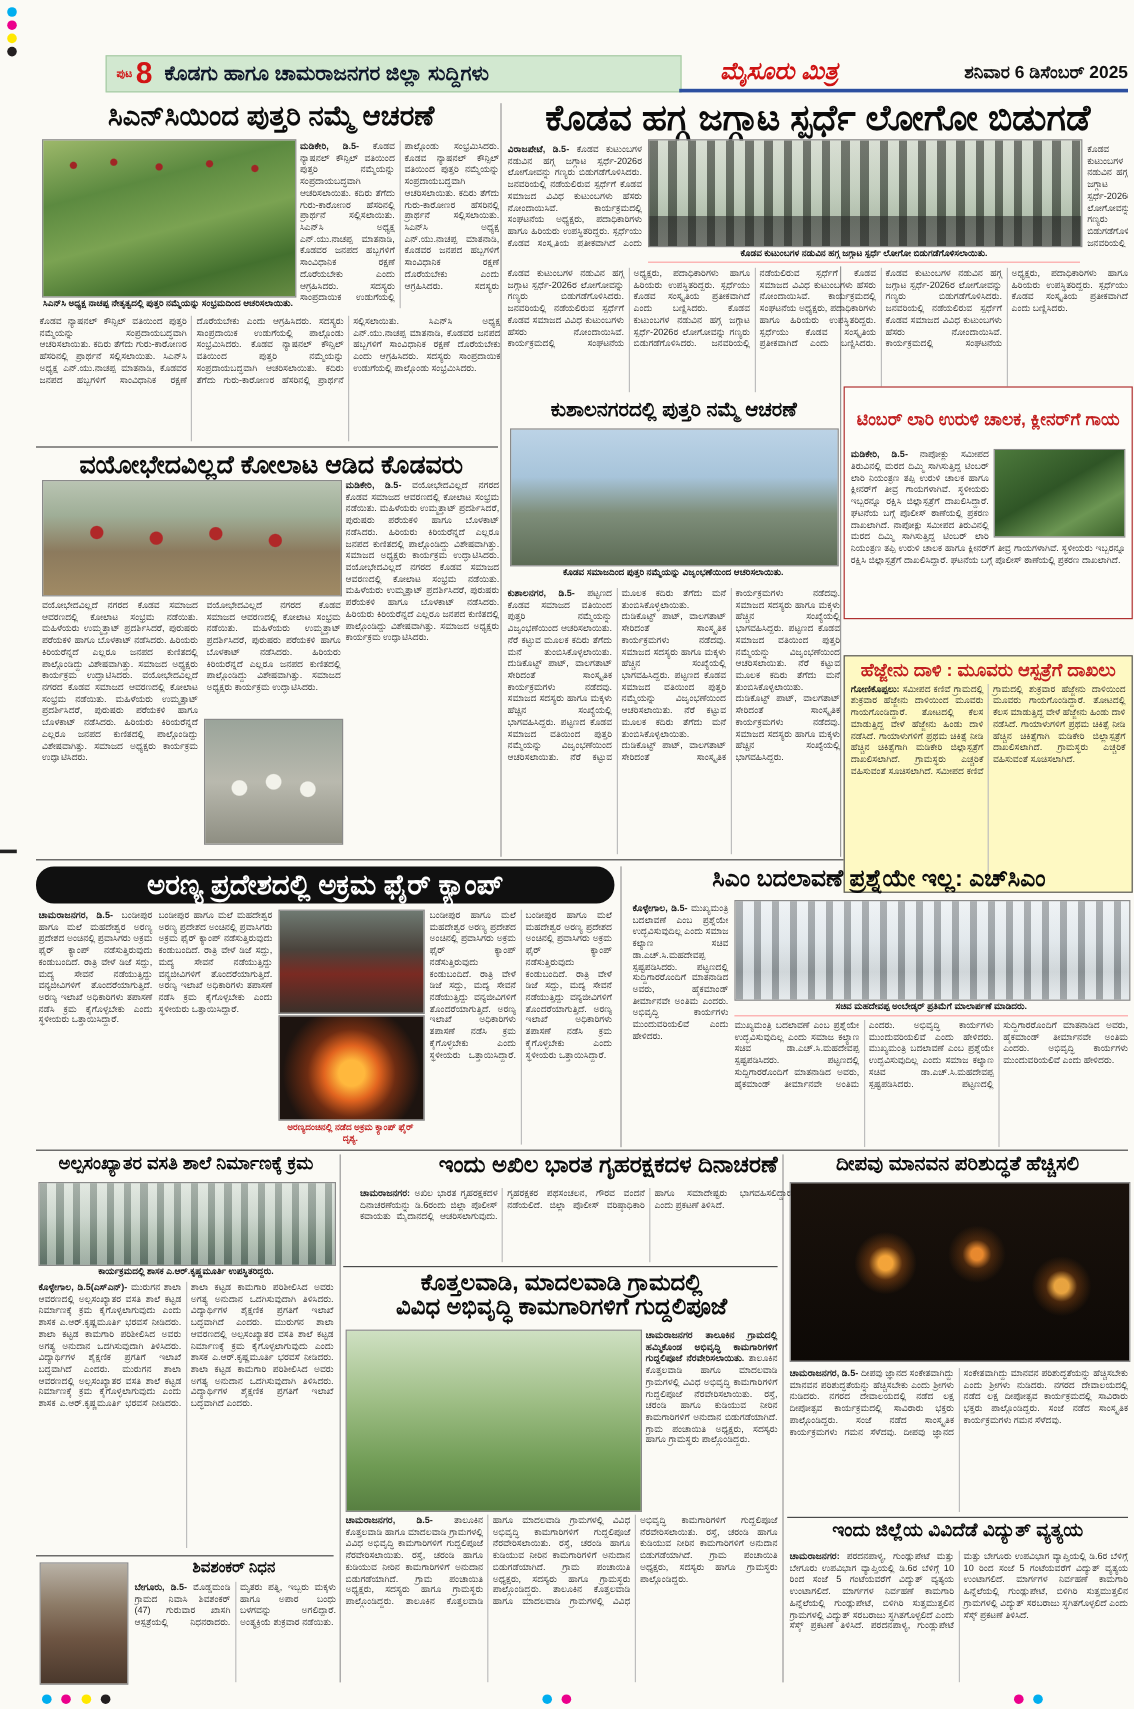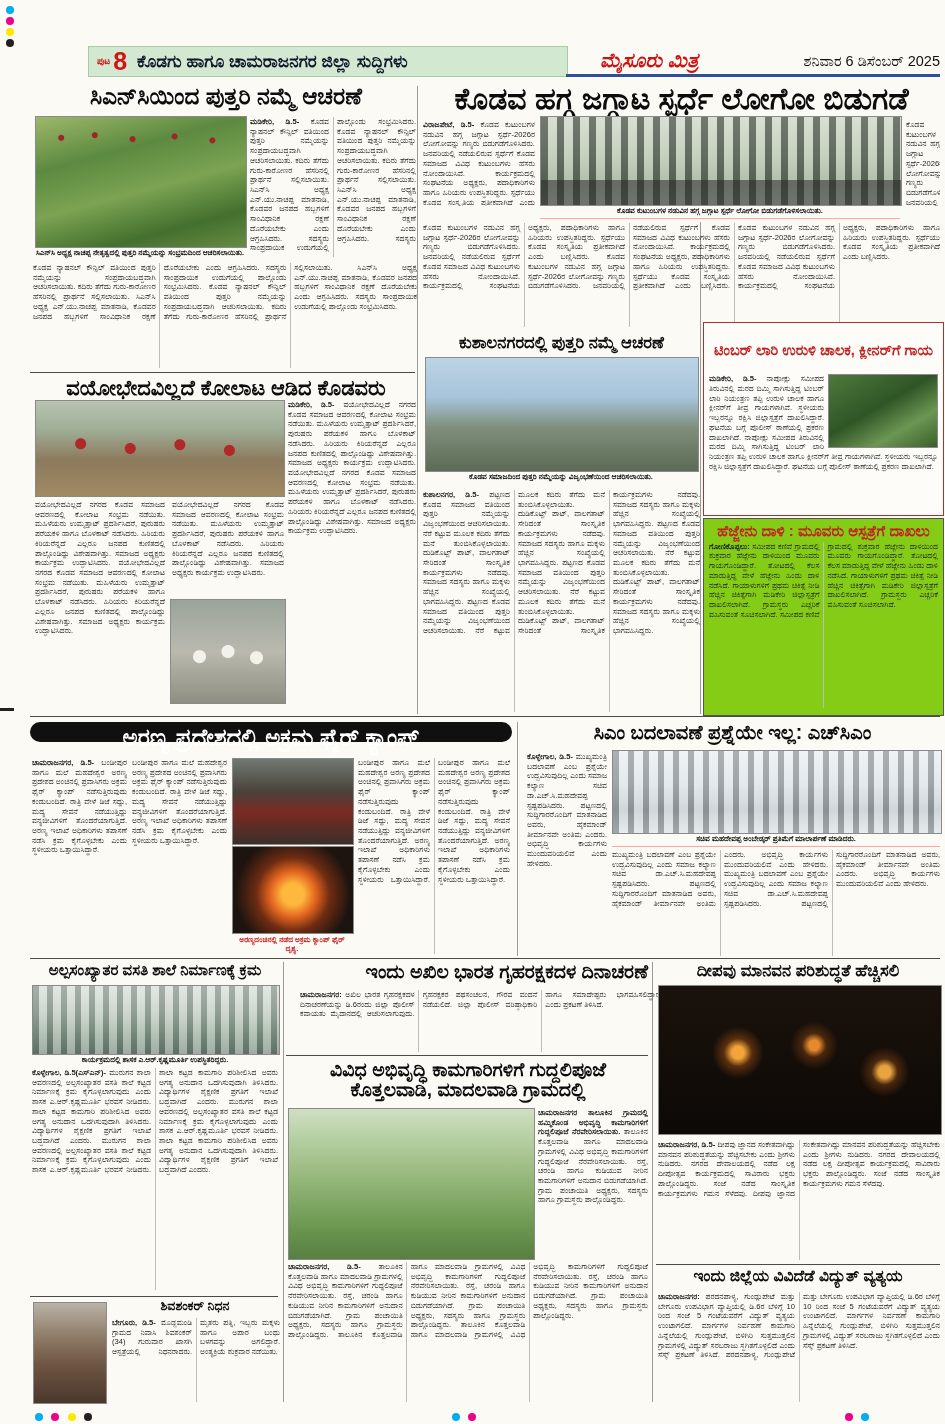--- a/index.html
+++ b/index.html
@@ -53,40 +53,40 @@
   .ph-deepa{background:
     radial-gradient(circle at 28% 45%, rgba(255,172,60,.95) 0 6px, rgba(190,95,22,.4) 14px, transparent 26px),
     radial-gradient(circle at 55% 40%, rgba(255,150,50,.9) 0 5px, rgba(170,85,20,.35) 12px, transparent 24px),
     radial-gradient(circle at 80% 58%, rgba(255,180,70,.9) 0 6px, rgba(180,90,20,.35) 13px, transparent 25px),
     linear-gradient(180deg,#1a120c 0%,#0d0906 100%);}
   .ph-portrait{background:linear-gradient(180deg,#b9b2a6 0%,#8c7a66 35%,#6e5543 62%,#4a382c 100%);}
   .dot{width:8px;height:8px;border-radius:50%;display:inline-block;margin-right:4px;}
   .mast-strip{background:#d2e8d0;border:1px solid #a8cba6;display:flex;align-items:center;}
   .black-bar{background:#101010;color:#ffffff;}
   .story-box-red{border:1.5px solid #b03030;background:#fdfcf8;}
-  .story-box-dark{border:1px solid #555;background:#84cc16;}
+  .story-box-dark{border:1px solid #555;background:#fef9c3;margin-top:28px;}
 </style>
 </head>
 <body>
 
 <div class="abs" style="left:6px;top:6px;">
   <span class="dot" style="background:#00aeef;display:block;margin:0 0 3px 0;"></span>
   <span class="dot" style="background:#ec008c;display:block;margin:0 0 3px 0;"></span>
   <span class="dot" style="background:#ffe800;display:block;margin:0 0 3px 0;"></span>
   <span class="dot" style="background:#231f20;display:block;margin:0;"></span>
 </div>
 <div class="abs" style="left:0px;top:708px;width:14px;height:3px;background:#222;"></div>
 
 <div class="abs mast-strip" style="left:88px;top:46px;width:478px;height:29px;">
   <span style="color:#d11414;font-size:9px;font-weight:bold;margin-left:8px;">ಪುಟ</span>
   <span style="color:#d11414;font-size:25px;font-weight:bold;margin:0 10px 0 3px;">8</span>
   <span style="color:#0f172a;font-size:17px;font-weight:bold;">ಕೊಡಗು ಹಾಗೂ ಚಾಮರಾಜನಗರ ಜಿಲ್ಲಾ ಸುದ್ದಿಗಳು</span>
 </div>
 <div class="abs" style="left:600px;top:49px;color:#cf1212;font-size:20px;font-weight:bold;font-style:italic;">ಮೈಸೂರು ಮಿತ್ರ</div>
-<div class="abs" style="left:750px;top:53px;width:190px;text-align:right;font-size:14.5px;font-weight:normal;color:#111;">ಶನಿವಾರ 6 ಡಿಸೆಂಬರ್ 2025</div>
+<div class="abs" style="left:750px;top:53px;width:190px;text-align:right;font-size:14.5px;font-weight:bold;color:#111;">ಶನಿವಾರ 6 ಡಿಸೆಂಬರ್ 2025</div>
 <div class="abs" style="left:566px;top:74px;width:374px;height:3px;background:#2c4fa0;"></div>
 
 <div class="rule-v" style="left:417px;top:86px;height:628px;"></div>
 <div class="rule-v" style="left:700px;top:222px;height:492px;"></div>
 <div class="rule-h" style="left:30px;top:716px;width:910px;"></div>
 <div class="rule-v" style="left:517px;top:722px;height:234px;"></div>
 <div class="rule-h" style="left:30px;top:958px;width:910px;"></div>
 <div class="rule-v" style="left:283px;top:962px;height:440px;"></div>
 <div class="rule-v" style="left:652px;top:962px;height:440px;"></div>
 <div class="rule-h" style="left:30px;top:372px;width:385px;"></div>
@@ -151,21 +151,21 @@
 </div>
 
 <div class="abs story-box-dark" style="left:703px;top:518px;width:239px;height:196px;">
   <div class="hl hl-red" style="font-size:15px;margin:4px 4px 3px 4px;">ಹೆಜ್ಜೇನು ದಾಳಿ : ಮೂವರು ಆಸ್ಪತ್ರೆಗೆ ದಾಖಲು</div>
   <div class="body-text cols2" style="margin:0 5px;height:166px;">
     <span class="dateline">ಗೋಣಿಕೊಪ್ಪಲು: </span>
     <span>ಸಮೀಪದ ಕಣಿವೆ ಗ್ರಾಮದಲ್ಲಿ ಶುಕ್ರವಾರ ಹೆಜ್ಜೇನು ದಾಳಿಯಿಂದ ಮೂವರು ಗಾಯಗೊಂಡಿದ್ದಾರೆ. ತೋಟದಲ್ಲಿ ಕೆಲಸ ಮಾಡುತ್ತಿದ್ದ ವೇಳೆ ಹೆಜ್ಜೇನು ಹಿಂಡು ದಾಳಿ ನಡೆಸಿದೆ. ಗಾಯಾಳುಗಳಿಗೆ ಪ್ರಥಮ ಚಿಕಿತ್ಸೆ ನೀಡಿ ಹೆಚ್ಚಿನ ಚಿಕಿತ್ಸೆಗಾಗಿ ಮಡಿಕೇರಿ ಜಿಲ್ಲಾಸ್ಪತ್ರೆಗೆ ದಾಖಲಿಸಲಾಗಿದೆ. ಗ್ರಾಮಸ್ಥರು ಎಚ್ಚರಿಕೆ ವಹಿಸುವಂತೆ ಸೂಚಿಸಲಾಗಿದೆ. ಸಮೀಪದ ಕಣಿವೆ ಗ್ರಾಮದಲ್ಲಿ ಶುಕ್ರವಾರ ಹೆಜ್ಜೇನು ದಾಳಿಯಿಂದ ಮೂವರು ಗಾಯಗೊಂಡಿದ್ದಾರೆ. ತೋಟದಲ್ಲಿ ಕೆಲಸ ಮಾಡುತ್ತಿದ್ದ ವೇಳೆ ಹೆಜ್ಜೇನು ಹಿಂಡು ದಾಳಿ ನಡೆಸಿದೆ. ಗಾಯಾಳುಗಳಿಗೆ ಪ್ರಥಮ ಚಿಕಿತ್ಸೆ ನೀಡಿ ಹೆಚ್ಚಿನ ಚಿಕಿತ್ಸೆಗಾಗಿ ಮಡಿಕೇರಿ ಜಿಲ್ಲಾಸ್ಪತ್ರೆಗೆ ದಾಖಲಿಸಲಾಗಿದೆ. ಗ್ರಾಮಸ್ಥರು ಎಚ್ಚರಿಕೆ ವಹಿಸುವಂತೆ ಸೂಚಿಸಲಾಗಿದೆ.</span>
   </div>
 </div>
 
-<div class="abs black-bar hl" style="left:30px;top:722px;width:482px;height:20px;font-size:23px;line-height:31px;color:#fff;border-radius:15px;">ಅರಣ್ಯ ಪ್ರದೇಶದಲ್ಲಿ ಅಕ್ರಮ ಫೈರ್ ಕ್ಯಾಂಪ್</div>
+<div class="abs black-bar hl" style="left:30px;top:722px;width:482px;height:31px;font-size:23px;line-height:31px;color:#fff;border-radius:15px;">ಅರಣ್ಯ ಪ್ರದೇಶದಲ್ಲಿ ಅಕ್ರಮ ಫೈರ್ ಕ್ಯಾಂಪ್</div>
 <div class="abs body-text" style="left:32px;top:758px;width:95px;height:196px;">
   <span class="dateline">ಚಾಮರಾಜನಗರ, ಡಿ.5- </span>
   <span>ಬಂಡೀಪುರ ಹಾಗೂ ಮಲೆ ಮಹದೇಶ್ವರ ಅರಣ್ಯ ಪ್ರದೇಶದ ಅಂಚಿನಲ್ಲಿ ಪ್ರವಾಸಿಗರು ಅಕ್ರಮ ಫೈರ್ ಕ್ಯಾಂಪ್ ನಡೆಸುತ್ತಿರುವುದು ಕಂಡುಬಂದಿದೆ. ರಾತ್ರಿ ವೇಳೆ ಡಿಜೆ ಸದ್ದು, ಮದ್ಯ ಸೇವನೆ ನಡೆಯುತ್ತಿದ್ದು ವನ್ಯಜೀವಿಗಳಿಗೆ ತೊಂದರೆಯಾಗುತ್ತಿದೆ. ಅರಣ್ಯ ಇಲಾಖೆ ಅಧಿಕಾರಿಗಳು ತಪಾಸಣೆ ನಡೆಸಿ ಕ್ರಮ ಕೈಗೊಳ್ಳಬೇಕು ಎಂದು ಸ್ಥಳೀಯರು ಒತ್ತಾಯಿಸಿದ್ದಾರೆ.</span>
 </div>
 <div class="abs body-text" style="left:132px;top:758px;width:95px;height:196px;">
   <span>ಬಂಡೀಪುರ ಹಾಗೂ ಮಲೆ ಮಹದೇಶ್ವರ ಅರಣ್ಯ ಪ್ರದೇಶದ ಅಂಚಿನಲ್ಲಿ ಪ್ರವಾಸಿಗರು ಅಕ್ರಮ ಫೈರ್ ಕ್ಯಾಂಪ್ ನಡೆಸುತ್ತಿರುವುದು ಕಂಡುಬಂದಿದೆ. ರಾತ್ರಿ ವೇಳೆ ಡಿಜೆ ಸದ್ದು, ಮದ್ಯ ಸೇವನೆ ನಡೆಯುತ್ತಿದ್ದು ವನ್ಯಜೀವಿಗಳಿಗೆ ತೊಂದರೆಯಾಗುತ್ತಿದೆ. ಅರಣ್ಯ ಇಲಾಖೆ ಅಧಿಕಾರಿಗಳು ತಪಾಸಣೆ ನಡೆಸಿ ಕ್ರಮ ಕೈಗೊಳ್ಳಬೇಕು ಎಂದು ಸ್ಥಳೀಯರು ಒತ್ತಾಯಿಸಿದ್ದಾರೆ.</span>
 </div>
 <div class="photo ph-jeep" style="left:232px;top:758px;width:120px;height:85px;"></div>
 <div class="photo ph-fire" style="left:232px;top:846px;width:120px;height:86px;"></div>
 <div class="abs caption" style="left:232px;top:936px;width:120px;color:#c22020;">ಅರಣ್ಯದಂಚಿನಲ್ಲಿ ನಡೆದ ಅಕ್ರಮ ಕ್ಯಾಂಪ್ ಫೈರ್ ದೃಶ್ಯ.</div>
@@ -189,32 +189,32 @@
 <div class="abs caption" style="left:32px;top:1056px;width:246px;">ಕಾರ್ಯಕ್ರಮದಲ್ಲಿ ಶಾಸಕ ಎ.ಆರ್.ಕೃಷ್ಣಮೂರ್ತಿ ಉಪಸ್ಥಿತರಿದ್ದರು.</div>
 <div class="abs body-text cols2" style="left:32px;top:1068px;width:246px;height:222px;">
   <span class="dateline">ಕೊಳ್ಳೇಗಾಲ, ಡಿ.5(ಎಸ್‌ಎನ್)- </span>
   <span>ಮುರುಗನ ಶಾಲಾ ಆವರಣದಲ್ಲಿ ಅಲ್ಪಸಂಖ್ಯಾತರ ವಸತಿ ಶಾಲೆ ಕಟ್ಟಡ ನಿರ್ಮಾಣಕ್ಕೆ ಕ್ರಮ ಕೈಗೊಳ್ಳಲಾಗುವುದು ಎಂದು ಶಾಸಕ ಎ.ಆರ್.ಕೃಷ್ಣಮೂರ್ತಿ ಭರವಸೆ ನೀಡಿದರು. ಶಾಲಾ ಕಟ್ಟಡ ಕಾಮಗಾರಿ ಪರಿಶೀಲಿಸಿದ ಅವರು ಅಗತ್ಯ ಅನುದಾನ ಒದಗಿಸುವುದಾಗಿ ತಿಳಿಸಿದರು. ವಿದ್ಯಾರ್ಥಿಗಳ ಶೈಕ್ಷಣಿಕ ಪ್ರಗತಿಗೆ ಇಲಾಖೆ ಬದ್ಧವಾಗಿದೆ ಎಂದರು. ಮುರುಗನ ಶಾಲಾ ಆವರಣದಲ್ಲಿ ಅಲ್ಪಸಂಖ್ಯಾತರ ವಸತಿ ಶಾಲೆ ಕಟ್ಟಡ ನಿರ್ಮಾಣಕ್ಕೆ ಕ್ರಮ ಕೈಗೊಳ್ಳಲಾಗುವುದು ಎಂದು ಶಾಸಕ ಎ.ಆರ್.ಕೃಷ್ಣಮೂರ್ತಿ ಭರವಸೆ ನೀಡಿದರು. ಶಾಲಾ ಕಟ್ಟಡ ಕಾಮಗಾರಿ ಪರಿಶೀಲಿಸಿದ ಅವರು ಅಗತ್ಯ ಅನುದಾನ ಒದಗಿಸುವುದಾಗಿ ತಿಳಿಸಿದರು. ವಿದ್ಯಾರ್ಥಿಗಳ ಶೈಕ್ಷಣಿಕ ಪ್ರಗತಿಗೆ ಇಲಾಖೆ ಬದ್ಧವಾಗಿದೆ ಎಂದರು. ಮುರುಗನ ಶಾಲಾ ಆವರಣದಲ್ಲಿ ಅಲ್ಪಸಂಖ್ಯಾತರ ವಸತಿ ಶಾಲೆ ಕಟ್ಟಡ ನಿರ್ಮಾಣಕ್ಕೆ ಕ್ರಮ ಕೈಗೊಳ್ಳಲಾಗುವುದು ಎಂದು ಶಾಸಕ ಎ.ಆರ್.ಕೃಷ್ಣಮೂರ್ತಿ ಭರವಸೆ ನೀಡಿದರು. ಶಾಲಾ ಕಟ್ಟಡ ಕಾಮಗಾರಿ ಪರಿಶೀಲಿಸಿದ ಅವರು ಅಗತ್ಯ ಅನುದಾನ ಒದಗಿಸುವುದಾಗಿ ತಿಳಿಸಿದರು. ವಿದ್ಯಾರ್ಥಿಗಳ ಶೈಕ್ಷಣಿಕ ಪ್ರಗತಿಗೆ ಇಲಾಖೆ ಬದ್ಧವಾಗಿದೆ ಎಂದರು.</span>
 </div>
 
 <div class="abs hl" style="left:110px;top:1300px;width:170px;font-size:12.5px;">ಶಿವಶಂಕರ್ ನಿಧನ</div>
 <div class="photo ph-portrait" style="left:33px;top:1302px;width:72px;height:100px;"></div>
 <div class="abs body-text cols2" style="left:112px;top:1318px;width:168px;height:84px;">
   <span class="dateline">ಬೇಗೂರು, ಡಿ.5- </span>
-  <span>ಮೊಡ್ಡಮಂಡಿ ಗ್ರಾಮದ ನಿವಾಸಿ ಶಿವಶಂಕರ್ (34) ಗುರುವಾರ ಖಾಸಗಿ ಆಸ್ಪತ್ರೆಯಲ್ಲಿ ನಿಧನರಾದರು. ಮೃತರು ಪತ್ನಿ, ಇಬ್ಬರು ಮಕ್ಕಳು ಹಾಗೂ ಅಪಾರ ಬಂಧು ಬಳಗವನ್ನು ಅಗಲಿದ್ದಾರೆ. ಅಂತ್ಯಕ್ರಿಯೆ ಶುಕ್ರವಾರ ನಡೆಯಿತು.</span>
+  <span>ಮೊಡ್ಡಮಂಡಿ ಗ್ರಾಮದ ನಿವಾಸಿ ಶಿವಶಂಕರ್ (47) ಗುರುವಾರ ಖಾಸಗಿ ಆಸ್ಪತ್ರೆಯಲ್ಲಿ ನಿಧನರಾದರು. ಮೃತರು ಪತ್ನಿ, ಇಬ್ಬರು ಮಕ್ಕಳು ಹಾಗೂ ಅಪಾರ ಬಂಧು ಬಳಗವನ್ನು ಅಗಲಿದ್ದಾರೆ. ಅಂತ್ಯಕ್ರಿಯೆ ಶುಕ್ರವಾರ ನಡೆಯಿತು.</span>
 </div>
 
 <div class="abs hl" style="left:288px;top:962px;width:360px;font-size:19px;text-align:right;">ಇಂದು ಅಖಿಲ ಭಾರತ ಗೃಹರಕ್ಷಕದಳ ದಿನಾಚರಣೆ</div>
 <div class="abs body-text cols3" style="left:288px;top:990px;width:360px;height:62px;margin-left:12px;">
   <span class="dateline">ಚಾಮರಾಜನಗರ: </span>
   <span>ಅಖಿಲ ಭಾರತ ಗೃಹರಕ್ಷಕದಳ ದಿನಾಚರಣೆಯನ್ನು ಡಿ.6ರಂದು ಜಿಲ್ಲಾ ಪೊಲೀಸ್ ಕವಾಯತು ಮೈದಾನದಲ್ಲಿ ಆಚರಿಸಲಾಗುವುದು. ಗೃಹರಕ್ಷಕರ ಪಥಸಂಚಲನ, ಗೌರವ ವಂದನೆ ನಡೆಯಲಿದೆ. ಜಿಲ್ಲಾ ಪೊಲೀಸ್ ವರಿಷ್ಠಾಧಿಕಾರಿ ಹಾಗೂ ಸಮಾದೇಷ್ಟರು ಭಾಗವಹಿಸಲಿದ್ದಾರೆ ಎಂದು ಪ್ರಕಟಣೆ ತಿಳಿಸಿದೆ.</span>
 </div>
 
 <div class="abs hl" style="left:292px;top:1060px;width:352px;font-size:19px;">
+  <div>ಕೊತ್ತಲವಾಡಿ, ಮಾದಲವಾಡಿ ಗ್ರಾಮದಲ್ಲಿ</div>
   <div>ವಿವಿಧ ಅಭಿವೃದ್ಧಿ ಕಾಮಗಾರಿಗಳಿಗೆ ಗುದ್ದಲಿಪೂಜೆ</div>
-  <div>ಕೊತ್ತಲವಾಡಿ, ಮಾದಲವಾಡಿ ಗ್ರಾಮದಲ್ಲಿ</div>
 </div>
 <div class="photo ph-guddali" style="left:288px;top:1108px;width:245px;height:150px;"></div>
 <div class="abs body-text" style="left:538px;top:1108px;width:110px;height:150px;">
   <span style="font-weight:bold;">ಚಾಮರಾಜನಗರ ತಾಲೂಕಿನ ಗ್ರಾಮದಲ್ಲಿ ಹಮ್ಮಿಕೊಂಡ ಅಭಿವೃದ್ಧಿ ಕಾಮಗಾರಿಗಳಿಗೆ ಗುದ್ದಲಿಪೂಜೆ ನೆರವೇರಿಸಲಾಯಿತು.</span>
   <span>ತಾಲೂಕಿನ ಕೊತ್ತಲವಾಡಿ ಹಾಗೂ ಮಾದಲವಾಡಿ ಗ್ರಾಮಗಳಲ್ಲಿ ವಿವಿಧ ಅಭಿವೃದ್ಧಿ ಕಾಮಗಾರಿಗಳಿಗೆ ಗುದ್ದಲಿಪೂಜೆ ನೆರವೇರಿಸಲಾಯಿತು. ರಸ್ತೆ, ಚರಂಡಿ ಹಾಗೂ ಕುಡಿಯುವ ನೀರಿನ ಕಾಮಗಾರಿಗಳಿಗೆ ಅನುದಾನ ಬಿಡುಗಡೆಯಾಗಿದೆ. ಗ್ರಾಮ ಪಂಚಾಯಿತಿ ಅಧ್ಯಕ್ಷರು, ಸದಸ್ಯರು ಹಾಗೂ ಗ್ರಾಮಸ್ಥರು ಪಾಲ್ಗೊಂಡಿದ್ದರು.</span>
 </div>
 <div class="abs body-text cols3" style="left:288px;top:1262px;width:360px;height:140px;">
   <span class="dateline">ಚಾಮರಾಜನಗರ, ಡಿ.5- </span>
   <span>ತಾಲೂಕಿನ ಕೊತ್ತಲವಾಡಿ ಹಾಗೂ ಮಾದಲವಾಡಿ ಗ್ರಾಮಗಳಲ್ಲಿ ವಿವಿಧ ಅಭಿವೃದ್ಧಿ ಕಾಮಗಾರಿಗಳಿಗೆ ಗುದ್ದಲಿಪೂಜೆ ನೆರವೇರಿಸಲಾಯಿತು. ರಸ್ತೆ, ಚರಂಡಿ ಹಾಗೂ ಕುಡಿಯುವ ನೀರಿನ ಕಾಮಗಾರಿಗಳಿಗೆ ಅನುದಾನ ಬಿಡುಗಡೆಯಾಗಿದೆ. ಗ್ರಾಮ ಪಂಚಾಯಿತಿ ಅಧ್ಯಕ್ಷರು, ಸದಸ್ಯರು ಹಾಗೂ ಗ್ರಾಮಸ್ಥರು ಪಾಲ್ಗೊಂಡಿದ್ದರು. ತಾಲೂಕಿನ ಕೊತ್ತಲವಾಡಿ ಹಾಗೂ ಮಾದಲವಾಡಿ ಗ್ರಾಮಗಳಲ್ಲಿ ವಿವಿಧ ಅಭಿವೃದ್ಧಿ ಕಾಮಗಾರಿಗಳಿಗೆ ಗುದ್ದಲಿಪೂಜೆ ನೆರವೇರಿಸಲಾಯಿತು. ರಸ್ತೆ, ಚರಂಡಿ ಹಾಗೂ ಕುಡಿಯುವ ನೀರಿನ ಕಾಮಗಾರಿಗಳಿಗೆ ಅನುದಾನ ಬಿಡುಗಡೆಯಾಗಿದೆ. ಗ್ರಾಮ ಪಂಚಾಯಿತಿ ಅಧ್ಯಕ್ಷರು, ಸದಸ್ಯರು ಹಾಗೂ ಗ್ರಾಮಸ್ಥರು ಪಾಲ್ಗೊಂಡಿದ್ದರು. ತಾಲೂಕಿನ ಕೊತ್ತಲವಾಡಿ ಹಾಗೂ ಮಾದಲವಾಡಿ ಗ್ರಾಮಗಳಲ್ಲಿ ವಿವಿಧ ಅಭಿವೃದ್ಧಿ ಕಾಮಗಾರಿಗಳಿಗೆ ಗುದ್ದಲಿಪೂಜೆ ನೆರವೇರಿಸಲಾಯಿತು. ರಸ್ತೆ, ಚರಂಡಿ ಹಾಗೂ ಕುಡಿಯುವ ನೀರಿನ ಕಾಮಗಾರಿಗಳಿಗೆ ಅನುದಾನ ಬಿಡುಗಡೆಯಾಗಿದೆ. ಗ್ರಾಮ ಪಂಚಾಯಿತಿ ಅಧ್ಯಕ್ಷರು, ಸದಸ್ಯರು ಹಾಗೂ ಗ್ರಾಮಸ್ಥರು ಪಾಲ್ಗೊಂಡಿದ್ದರು.</span>
 </div>

